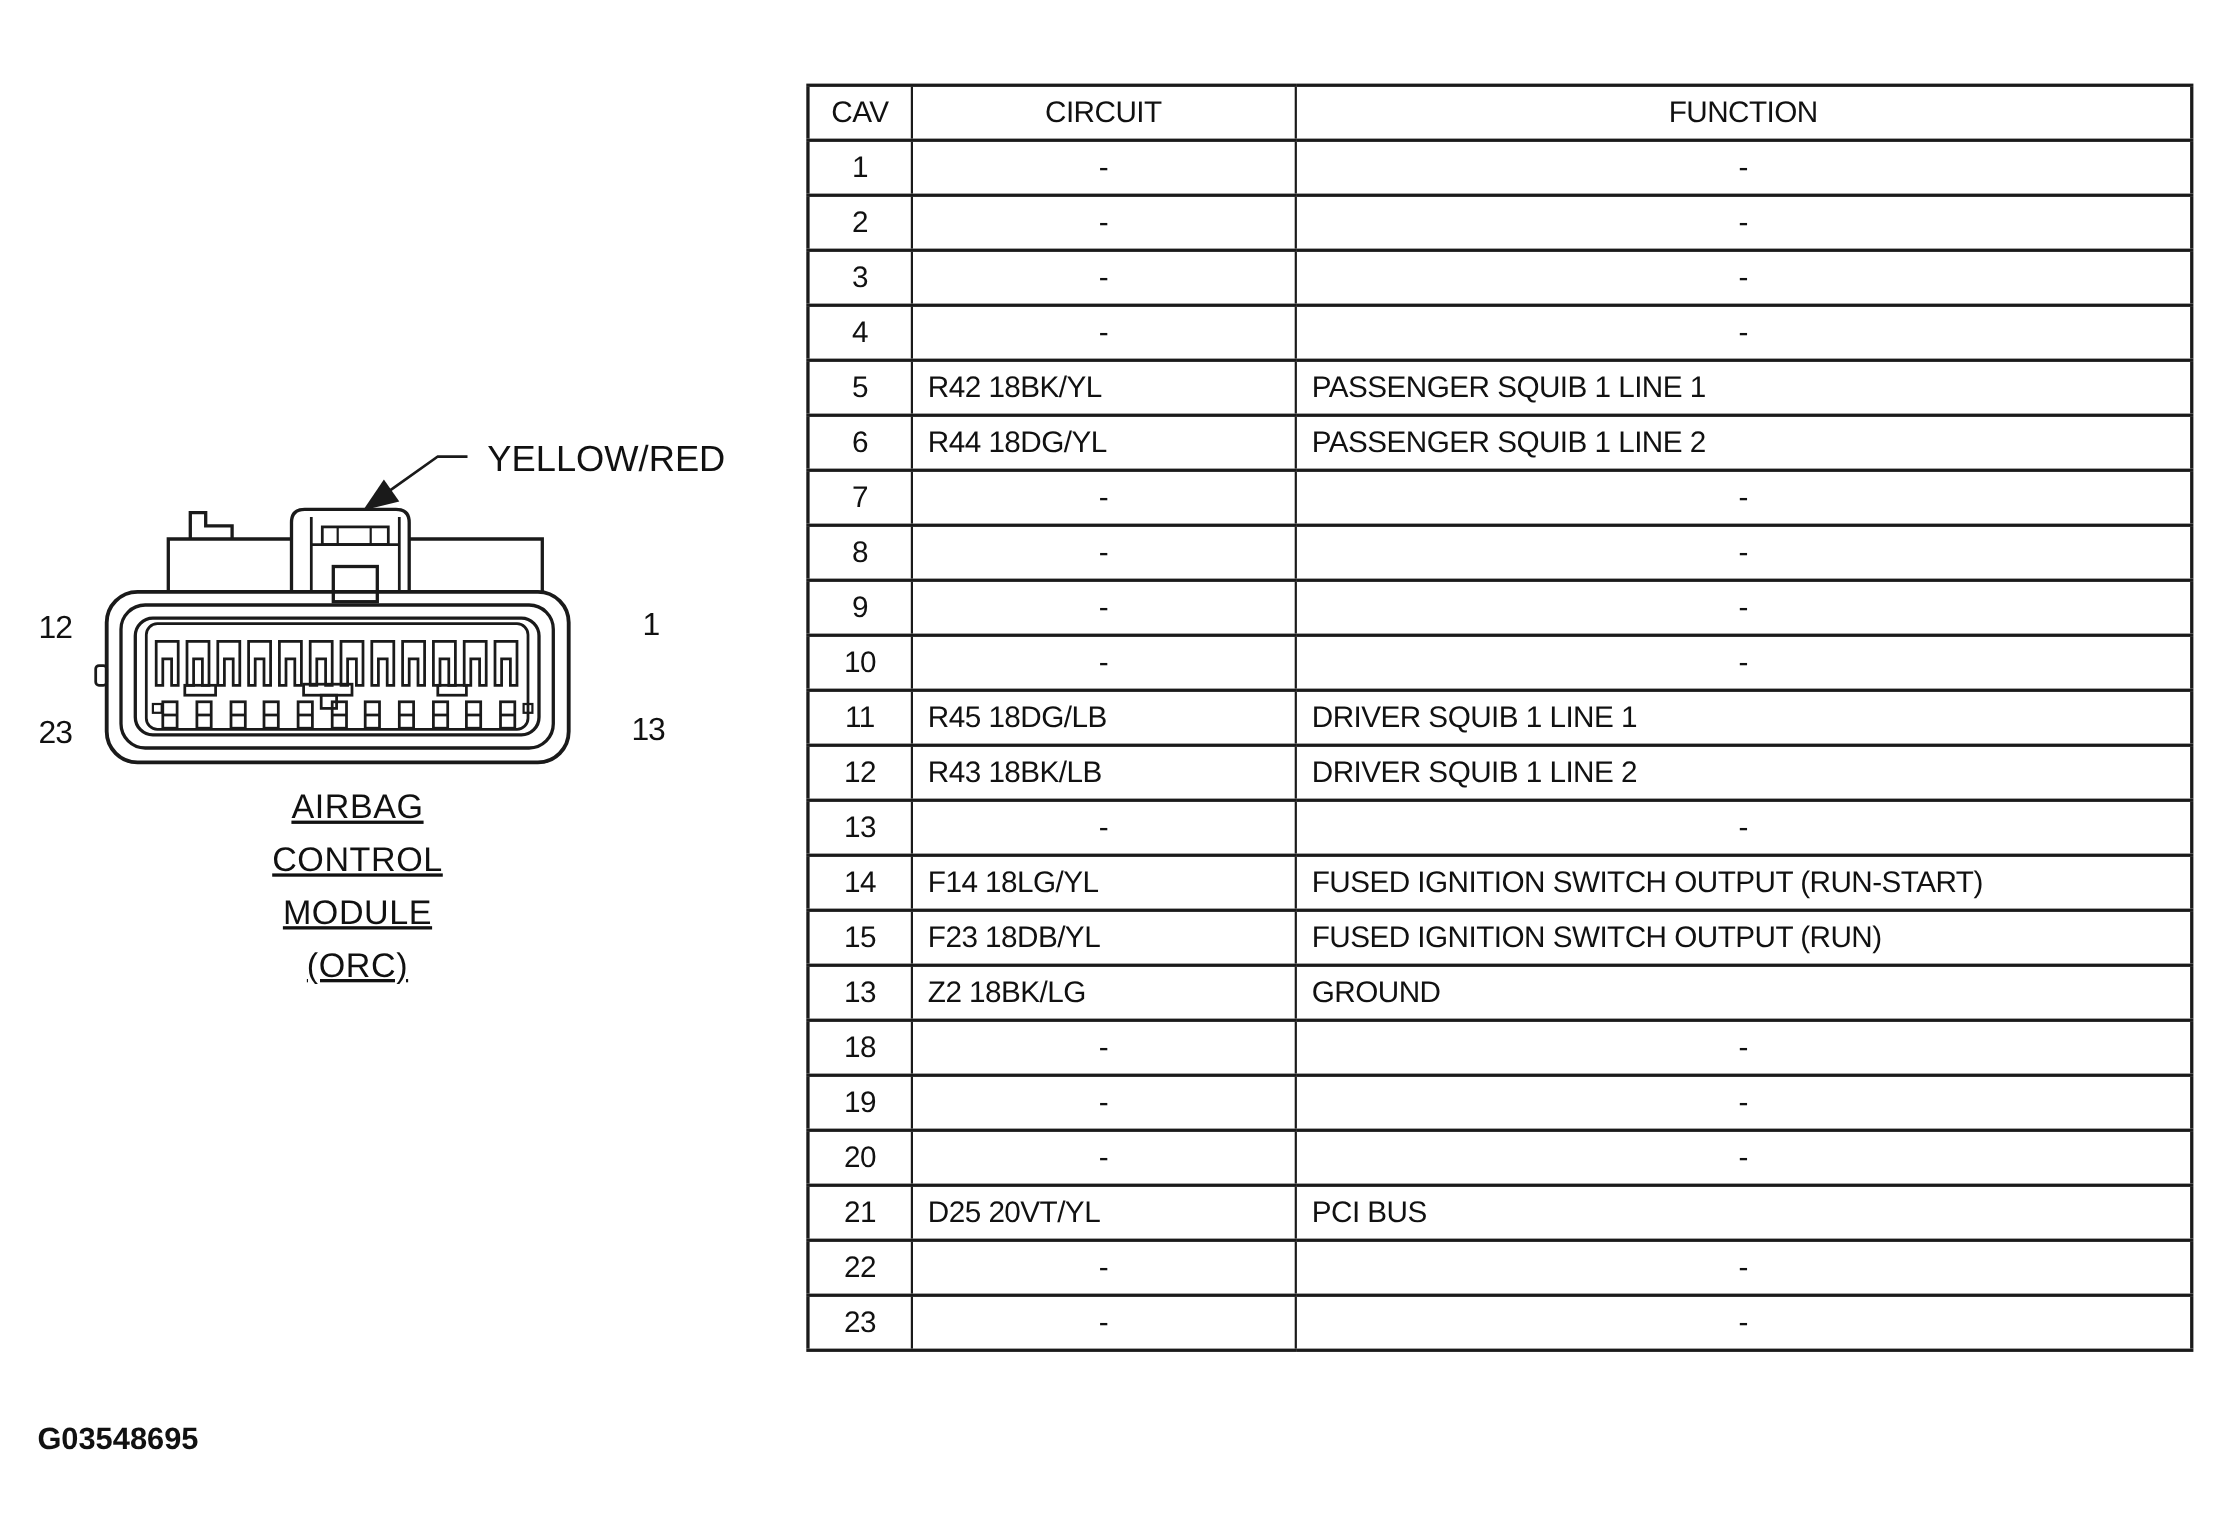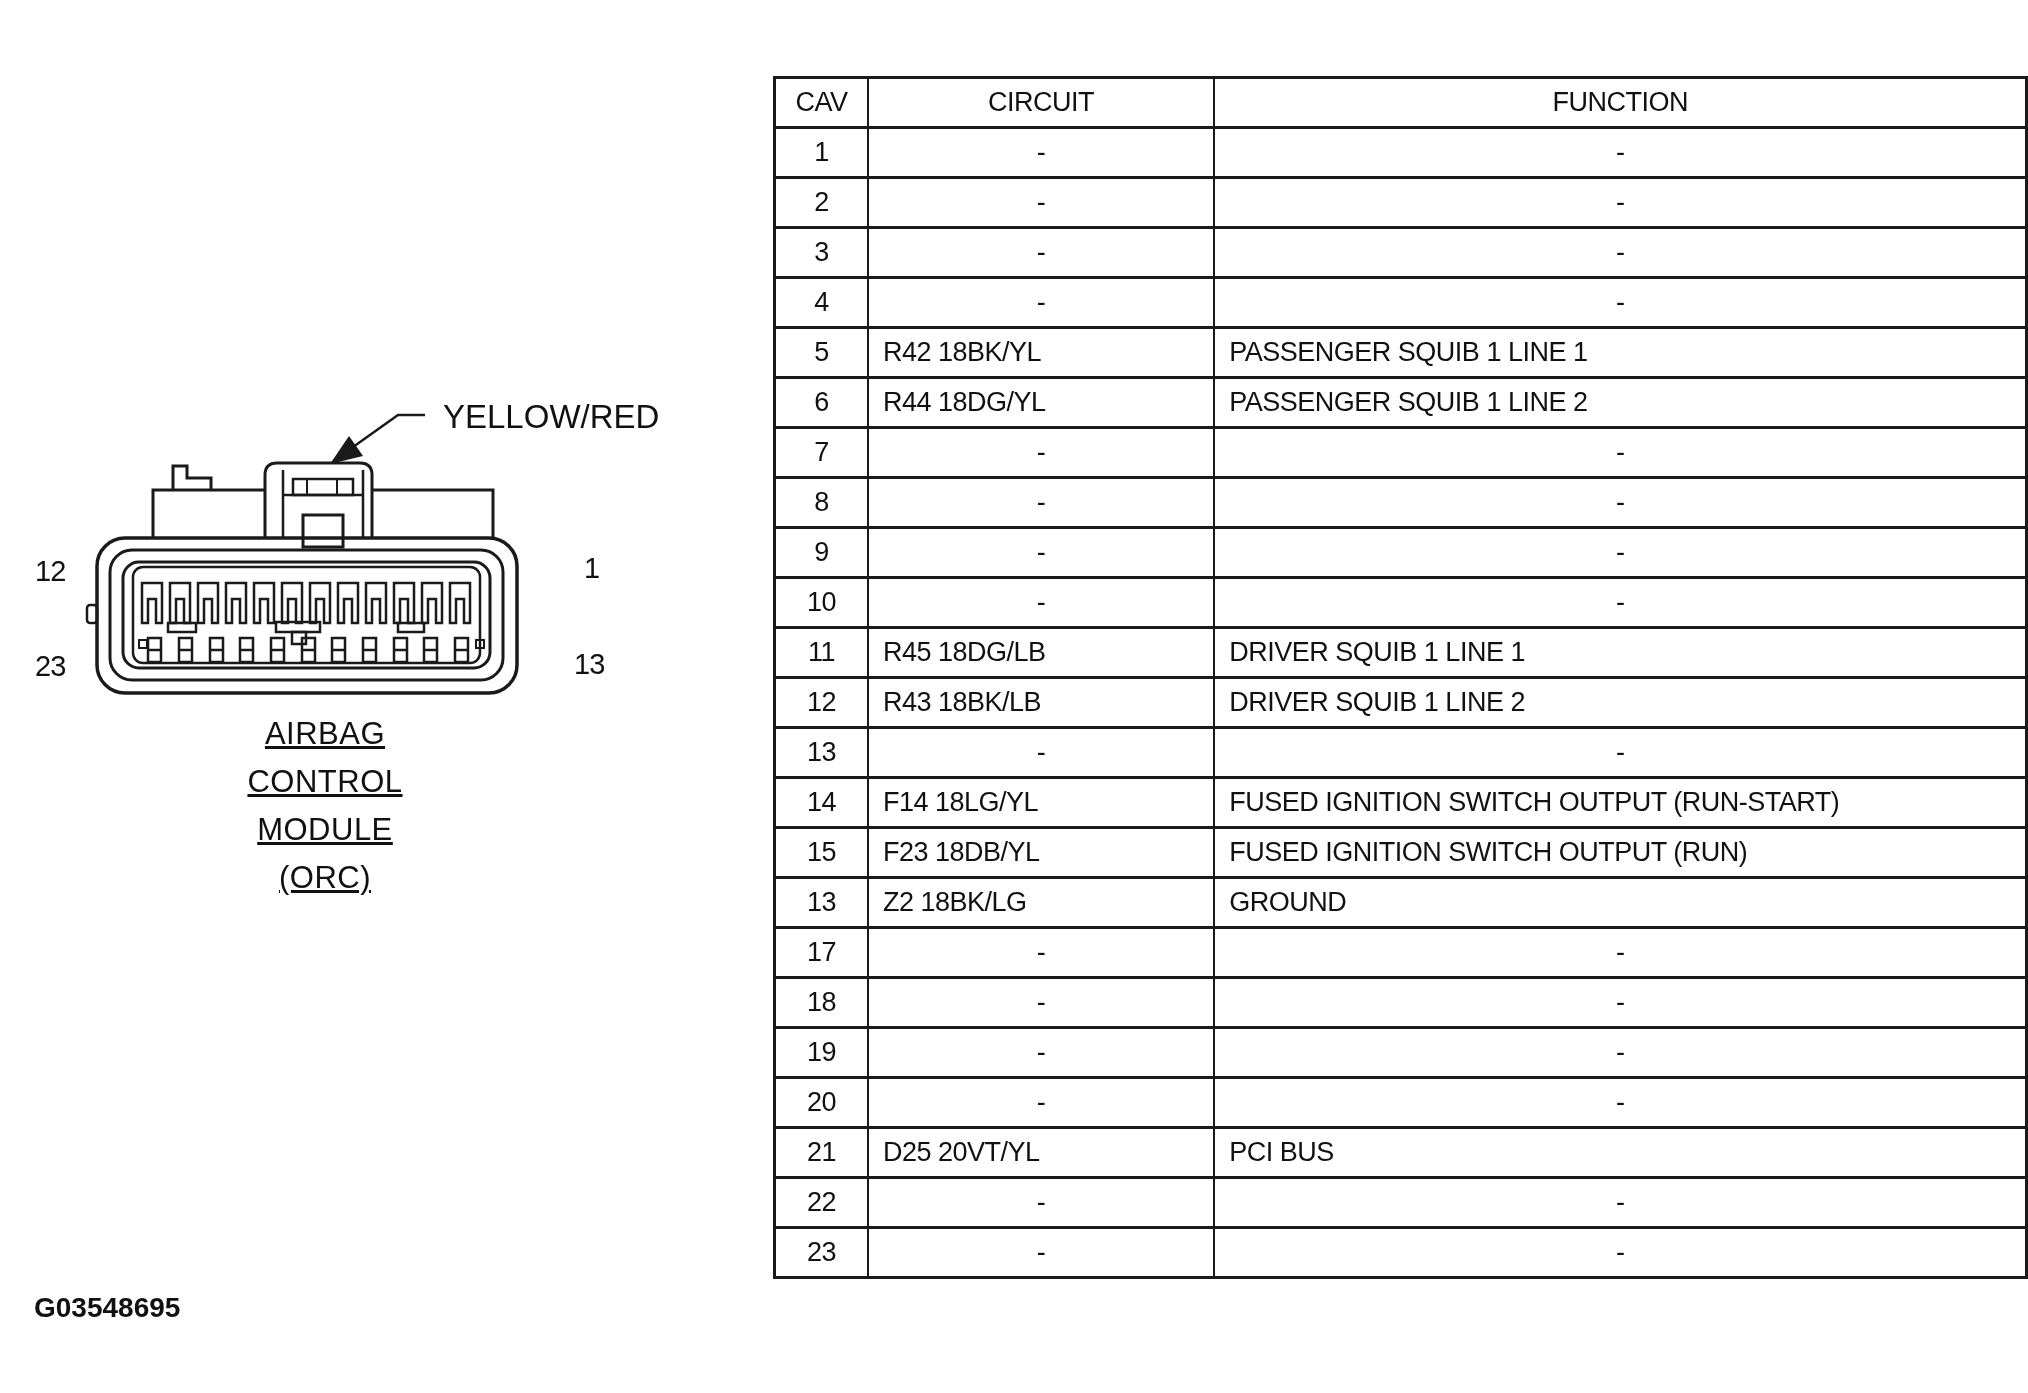--- a/index.html
+++ b/index.html
@@ -13,21 +13,21 @@
   #wire-label{position:absolute;left:443px;top:398px;font-size:33px;letter-spacing:0px;}
   #module-label{
     position:absolute;left:160px;top:710px;width:330px;text-align:center;
     font-size:31px;line-height:48px;letter-spacing:0.5px;text-decoration:underline;
   }
   #graphic-id{position:absolute;left:34px;top:1292px;font-size:28px;font-weight:bold;letter-spacing:0px;}
   
   #pinout-table{
     position:absolute;left:733px;top:76px;
     border-collapse:collapse;table-layout:fixed;
-    font-size:27px;letter-spacing:-0.5px;margin-left:40px;
+    font-size:27px;letter-spacing:-0.5px;
   }
   #pinout-table th,#pinout-table td{
     border-left:2px solid #1a1a1a;border-right:2px solid #1a1a1a;
     border-top:3px solid #1a1a1a;border-bottom:3px solid #1a1a1a;
     height:47px;padding:0 0 0 14px;text-align:left;font-weight:normal;
     white-space:nowrap;overflow:hidden;
   }
   #pinout-table{border:3px solid #1a1a1a;}
   #pinout-table th{text-align:center;padding:0;}
   #pinout-table td.c{text-align:center;padding:0;}
@@ -214,25 +214,20 @@
           <td class="c">15</td>
           <td>F23 18DB/YL</td>
           <td>FUSED IGNITION SWITCH OUTPUT (RUN)</td>
         </tr>
         <tr>
           <td class="c">13</td>
           <td>Z2 18BK/LG</td>
           <td>GROUND</td>
         </tr>
         <tr>
-          <td class="c">17</td>
-          <td class="c">-</td>
-          <td class="c">-</td>
-        </tr>
-        <tr>
           <td class="c">18</td>
           <td class="c">-</td>
           <td class="c">-</td>
         </tr>
         <tr>
           <td class="c">19</td>
           <td class="c">-</td>
           <td class="c">-</td>
         </tr>
         <tr>

